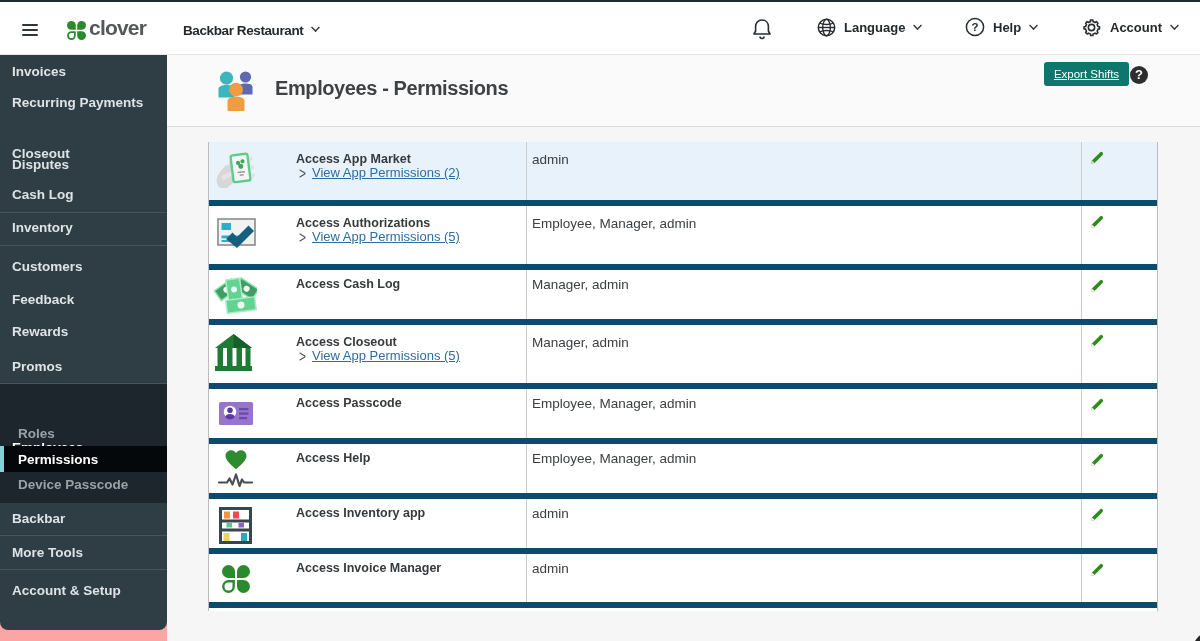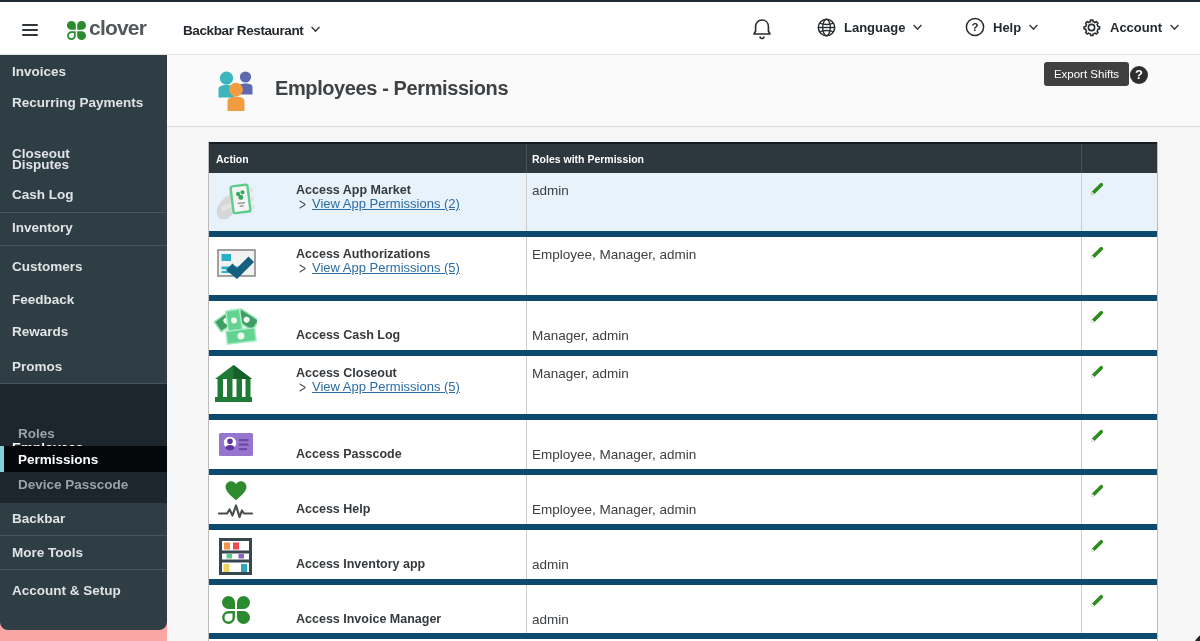--- a/index.html
+++ b/index.html
@@ -25,40 +25,40 @@
 .sdiv { position:absolute; left:0; width:167px; height:1px; background:#46545b; }
 #empsec { position:absolute; left:0; top:328px; width:167px; height:120px; background:#1d262c; border-top:1px solid #46545b; }
 .subitem { position:absolute; left:18px; transform:translateY(-50%); font-size:13.5px; font-weight:bold; color:#9aa2a7; white-space:nowrap; }
 #permactive { position:absolute; left:0; top:62px; width:167px; height:26px; background:#04080a; }
 #permbar { position:absolute; left:0; top:0; width:4px; height:26px; background:#7fd2da; }
 #permtext { position:absolute; left:18px; top:13px; transform:translateY(-50%); font-size:13.5px; font-weight:bold; color:#ffffff; }
 
 #main { position:absolute; left:167px; top:55px; width:1033px; height:586px; background:#f6f6f6; }
 #pagehead { position:absolute; left:0; top:0; width:1033px; height:72px; background:#fafafa; border-bottom:1px solid #dcdcdc; }
 #ptitle { position:absolute; left:108px; top:33px; transform:translateY(-50%); font-size:20px; font-weight:bold; color:#3e4245; letter-spacing:-0.4px; }
-#exportbtn { position:absolute; left:877px; top:7px; width:85px; height:24px; background:#404040; border-radius:3px; color:#ffffff; font-size:11.5px; text-align:center; line-height:24px; }
+#exportbtn { position:absolute; left:877px; top:7px; width:85px; height:24px; background:#0f766e; border-radius:3px; color:#ffffff; font-size:11.5px; text-align:center; line-height:24px;text-decoration:underline; }
 #headhelp { position:absolute; left:963px; top:11px; width:18px; height:18px; background:#2e2e2e; border-radius:50%; color:#ffffff; font-size:13px; font-weight:bold; text-align:center; line-height:18px; }
 
 #table { position:absolute; left:41px; top:87px; width:950px; background:#ffffff; border-left:1px solid #bcbcbc; border-right:1px solid #bcbcbc; }
 #thead { position:relative; height:31px; background:#2d383e; border-top:2px solid #161e23; }
 #thead .th { position:absolute; top:50%; transform:translateY(-50%); font-size:10.5px; font-weight:bold; color:#ffffff; }
 #thead .sep { position:absolute; top:0; width:1px; height:31px; background:#47525a; }
 #tbody { position:relative; }
 .row { position:relative; border-bottom:6px solid #0c4a6e; background:#ffffff; }
 .row.hl { background:#e8f2fb; }
 .row .icon { position:absolute; left:0px; top:0; width:48px; }
 .rtitle { position:absolute; left:87px; top:10px; font-size:12.5px; font-weight:bold; color:#363a3d; }
 .rlink { position:absolute; left:90px; top:23px; font-size:13px; color:#2d6da3; }
 .rlink .arr { color:#44494d; font-size:12px; margin-right:6px; text-decoration:none; display:inline-block; transform:scaleY(1.4); }
 .rlink u { text-decoration:underline; }
 .roles { position:absolute; left:323px; top:10px; font-size:13.5px; color:#3c4043; }
 .colsep1 { position:absolute; left:317px; top:0; bottom:0; width:1px; background:#cccccc; }
 .colsep2 { position:absolute; left:872px; top:0; bottom:0; width:1px; background:#cccccc; }
 .pencil { position:absolute; left:881px; top:9px; }
-.row.single .rtitle, .row.single .roles { top:27px; }
+.row.single .rtitle, .row.single .roles { top:7px; }
 #chatblob { position:absolute; left:1191px; top:629px; width:52px; height:52px; border-radius:50%; background:#262626; }
 </style>
 </head>
 <body>
 <div id="page">
   <div id="topstrip"></div>
   <div id="header">
     <div id="burger">
         <div></div>
         <div></div>
@@ -144,26 +144,20 @@
         <path d="M1.5 27.5 L1.5 19.5 C1.5 15.8 5 14.9 9.5 14.9 C14 14.9 17.5 15.8 17.5 19.5 L17.5 27.5 Z" fill="#3cb6bc"></path>
         <circle cx="19" cy="19.7" r="6.9" fill="#f09c41"></circle>
         <path d="M10.5 41 L10.5 31.5 C10.5 27.6 14.2 26.7 19 26.7 C23.8 26.7 27.5 27.6 27.5 31.5 L27.5 41 Z" fill="#f09c41"></path>
       </svg>
       <div id="ptitle">Employees - Permissions</div>
       <div id="exportbtn">Export Shifts</div>
       <div id="headhelp">?</div>
     </div>
 
     <div id="table">
-      <div id="thead">
-        <div class="th" style="left:7px;">Action</div>
-        <div class="th" style="left:323px;">Roles with Permission</div>
-        <div class="sep" style="left:317px;"></div>
-        <div class="sep" style="left:872px;"></div>
-      </div>
       <div id="tbody">
 
         <div class="row hl" style="height:64px;">
           <div class="icon"><svg width="48" height="44" viewBox="0 0 48 44" style="margin-top:8px;">
             <path d="M20 12 L24 6 L27 8 L24 14 L18 22 Z" fill="#dcdcdc"></path>
             <path d="M11 38 C6 34 7 27 11 22 L17 15 L24 17 L21 24 L28 26 L24 33 L18 38 Z" fill="#d7d7d7"></path>
             <path d="M12 26 L24 20.5 L26 24.5 L14 30.5 Z" fill="#e4e4e4"></path>
             <g transform="rotate(-7 31 18)">
               <rect x="23" y="4.5" width="17" height="27" rx="2" fill="#f5f5f5" stroke="#5ecd8c" stroke-width="2.4"></rect>
               <circle cx="29.7" cy="12.7" r="2.1" fill="#3aaa5f"></circle>

